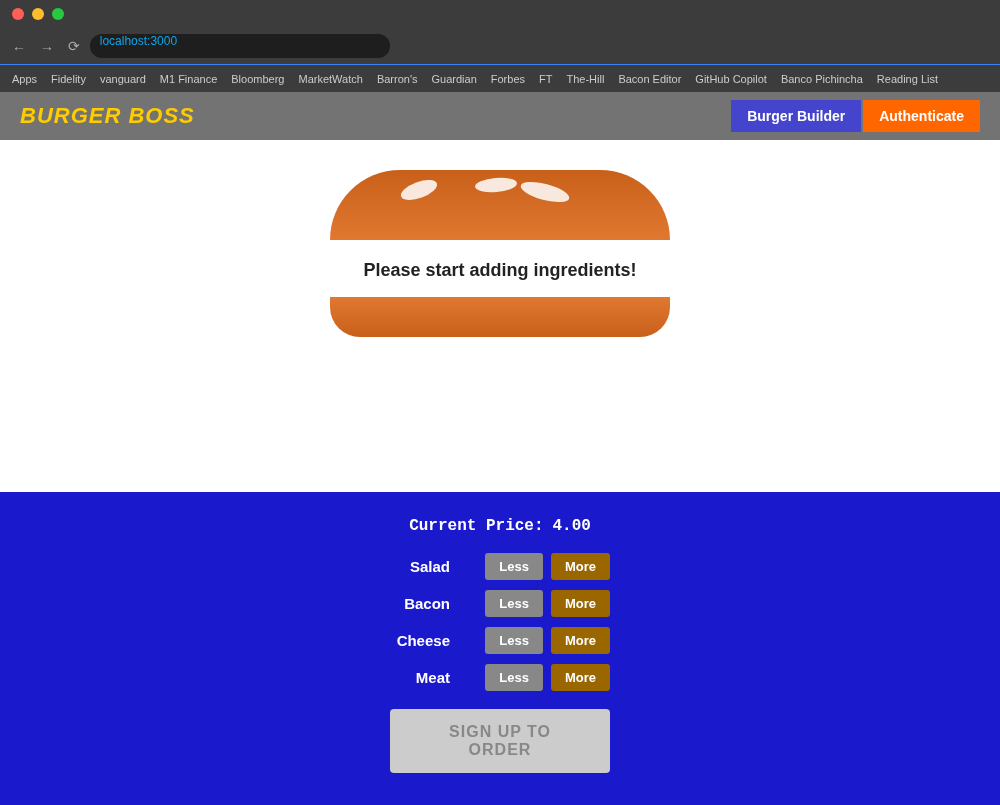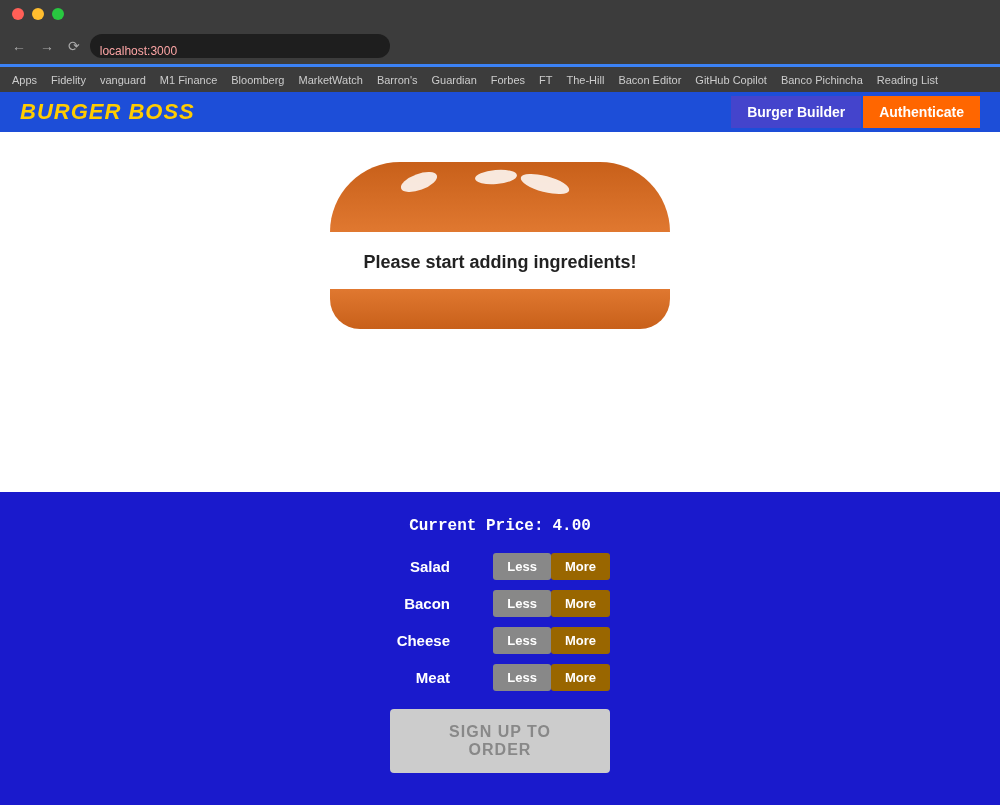--- a/index.html
+++ b/index.html
@@ -40,34 +40,34 @@
       background: none;
       border: none;
       padding: 2px 4px;
     }
     .address-bar {
       flex: 1;
       height: 24px;
       background: #1e1e1e;
       border-radius: 12px;
       display: flex;
-      align-items: flex-end;
+      align-items: flex-start;
       padding: 0 10px;
-      color: #fca5a5;
+      color: #0ea5e9;
       font-size: 12px;
       max-width: 300px;
     }
     .bookmarks-bar {
       height: 28px;
       background: #3c3c3c;
       display: flex;
       align-items: center;
       padding: 0 8px;
       gap: 6px;
-      border-top: 3px solid #3b82f6;
+      border-top: 1px solid #3b82f6;
       overflow: hidden;
     }
     .bookmark-item {
       color: #ccc;
       font-size: 11px;
       white-space: nowrap;
       cursor: pointer;
       padding: 2px 4px;
       border-radius: 3px;
     }
@@ -75,22 +75,22 @@
     
     .app-wrapper {
       width: 100%;
       height: calc(805px - 28px - 36px - 28px);
       display: flex;
       flex-direction: column;
     }
 
     
     .app-nav {
-      background: #1d4ed8;
-      height: 40px;
+      background: #737373;
+      height: 48px;
       display: flex;
       align-items: center;
       padding: 0 20px;
       justify-content: space-between;
     }
     .app-logo {
       font-size: 22px;
       font-weight: 900;
       color: #ffcc00;
       font-style: italic;
@@ -221,21 +221,21 @@
     }
     .ingredient-label {
       color: white;
       font-size: 15px;
       font-weight: bold;
       width: 60px;
       text-align: right;
     }
     .ingredient-controls {
       display: flex;
-      gap: 0;
+      gap: 8px;
     }
     .btn-less {
       padding: 6px 14px;
       background: #888;
       color: white;
       border: none;
       font-size: 13px;
       font-weight: bold;
       cursor: pointer;
       border-radius: 3px;

